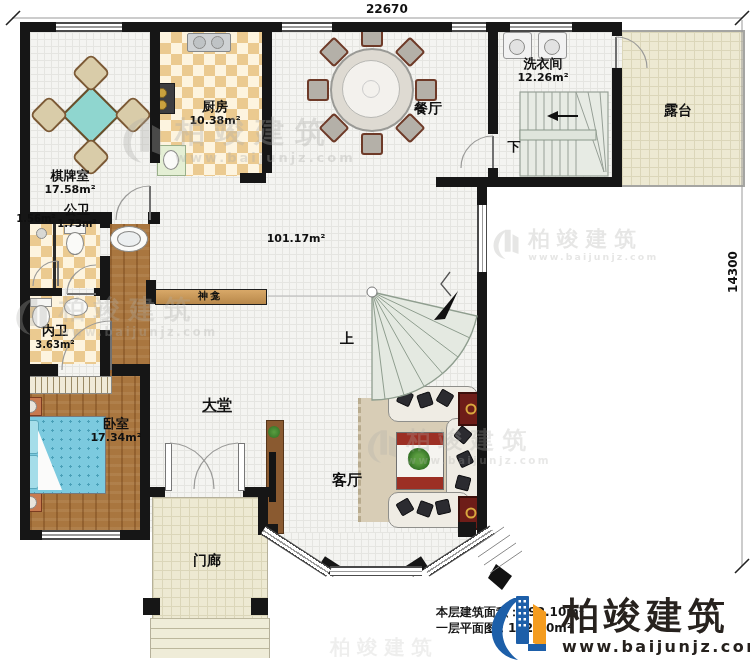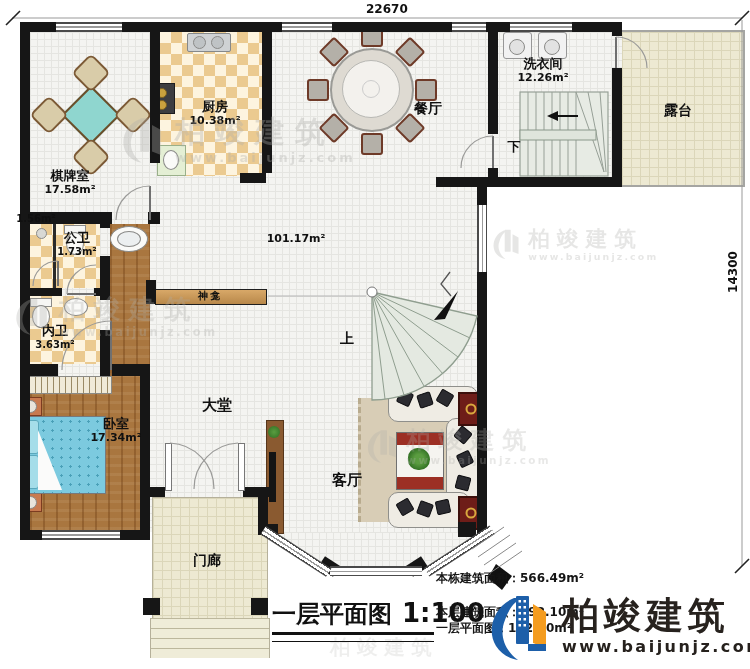--- a/index.html
+++ b/index.html
@@ -258,33 +258,33 @@
     <div class="f11">10.38m²</div>
   </div>
   <div class="lbl f14" style="left:428px;top:108px;">餐厅</div>
   <div class="lbl" style="left:543px;top:71px;">
     <div class="f13">洗衣间</div>
     <div class="f11">12.26m²</div>
   </div>
   <div class="lbl f14" style="left:678px;top:110px;text-align:center;">露台</div>
   <div class="lbl f11" style="left:296px;top:239px;">101.17m²</div>
   <div class="lbl f10" style="left:36px;top:219px;">1.56m²</div>
-  <div class="lbl" style="left:77px;top:244px;">
+  <div class="lbl" style="left:77px;top:216px;">
     <div class="f13">公卫</div>
     <div class="f10">1.73m²</div>
   </div>
   <div class="lbl" style="left:55px;top:337px;">
     <div class="f13">内卫</div>
     <div class="f10">3.63m²</div>
   </div>
   <div class="lbl" style="left:116px;top:431px;">
     <div class="f13">卧室</div>
     <div class="f11">17.34m²</div>
   </div>
-  <div class="lbl f15" style="left:217px;top:406px;">大堂</div>
+  <div class="lbl f15" style="left:217px;top:406px;text-decoration:underline;">大堂</div>
   <div class="lbl f15" style="left:347px;top:481px;">客厅</div>
   <div class="lbl f14" style="left:207px;top:560px;">门廊</div>
   <div class="lbl f10" style="left:210px;top:296px;letter-spacing:2px;">神龛</div>
   <div class="lbl f14" style="left:347px;top:338px;">上</div>
   <div class="lbl f13" style="left:514px;top:147px;">下</div>
 
   <div class="dim" style="left:366px;top:2px;">22670</div>
   <div class="dim" style="left:712px;top:265px;transform:rotate(-90deg);">14300</div>
 
   <div class="wm" style="left:118px;top:112px;opacity:.34;">
@@ -322,30 +322,22 @@
         <div class="name">柏竣建筑</div>
       <div class="site">www.baijunjz.com</div>
       </div>
   </div>
   <div class="wm" style="left:330px;top:634px;opacity:.2;transform:scale(.68);transform-origin:0 0;">
     <div>
         <div class="name">柏竣建筑</div>
       </div>
   </div>
 
-  <div class="abs" style="left:272px;top:598px;">
-    <div style="display:flex;align-items:baseline;gap:10px;">
-      <span style="font-size:24px;font-weight:bold;color:#111;">一层平面图</span>
-      <span style="font-size:26px;font-weight:600;color:#111;">1:100</span>
-    </div>
-    <div style="width:162px;height:6px;border-top:3.5px solid #111;border-bottom:1.5px solid #111;margin-top:2px;"></div>
-  </div>
 
   <div class="abs" style="left:436px;top:570px;">
-    <div class="info-line"><span>本栋建筑面积：</span><span>566.49m²</span></div>
   </div>
   <div class="abs" style="left:436px;top:604px;">
     <div class="info-line"><span>本层建筑面积：</span><span>192.10m²</span></div>
     <div class="info-line"><span>一层平面图：</span><span>192.10m²</span></div>
   </div>
 
   <div class="abs" style="left:484px;top:590px;display:flex;align-items:center;gap:6px;">
     <svg width="72" height="72" viewBox="0 0 72 72">
       <path d="M30 8 C10 16 2 40 12 56 C17 64 26 69 34 70 C20 60 15 44 21 30 C24 22 28 13 38 8 Z" fill="#1d5fa9"></path>
       <rect x="32" y="6" width="13" height="48" rx="1" fill="#1d5fa9"></rect>

